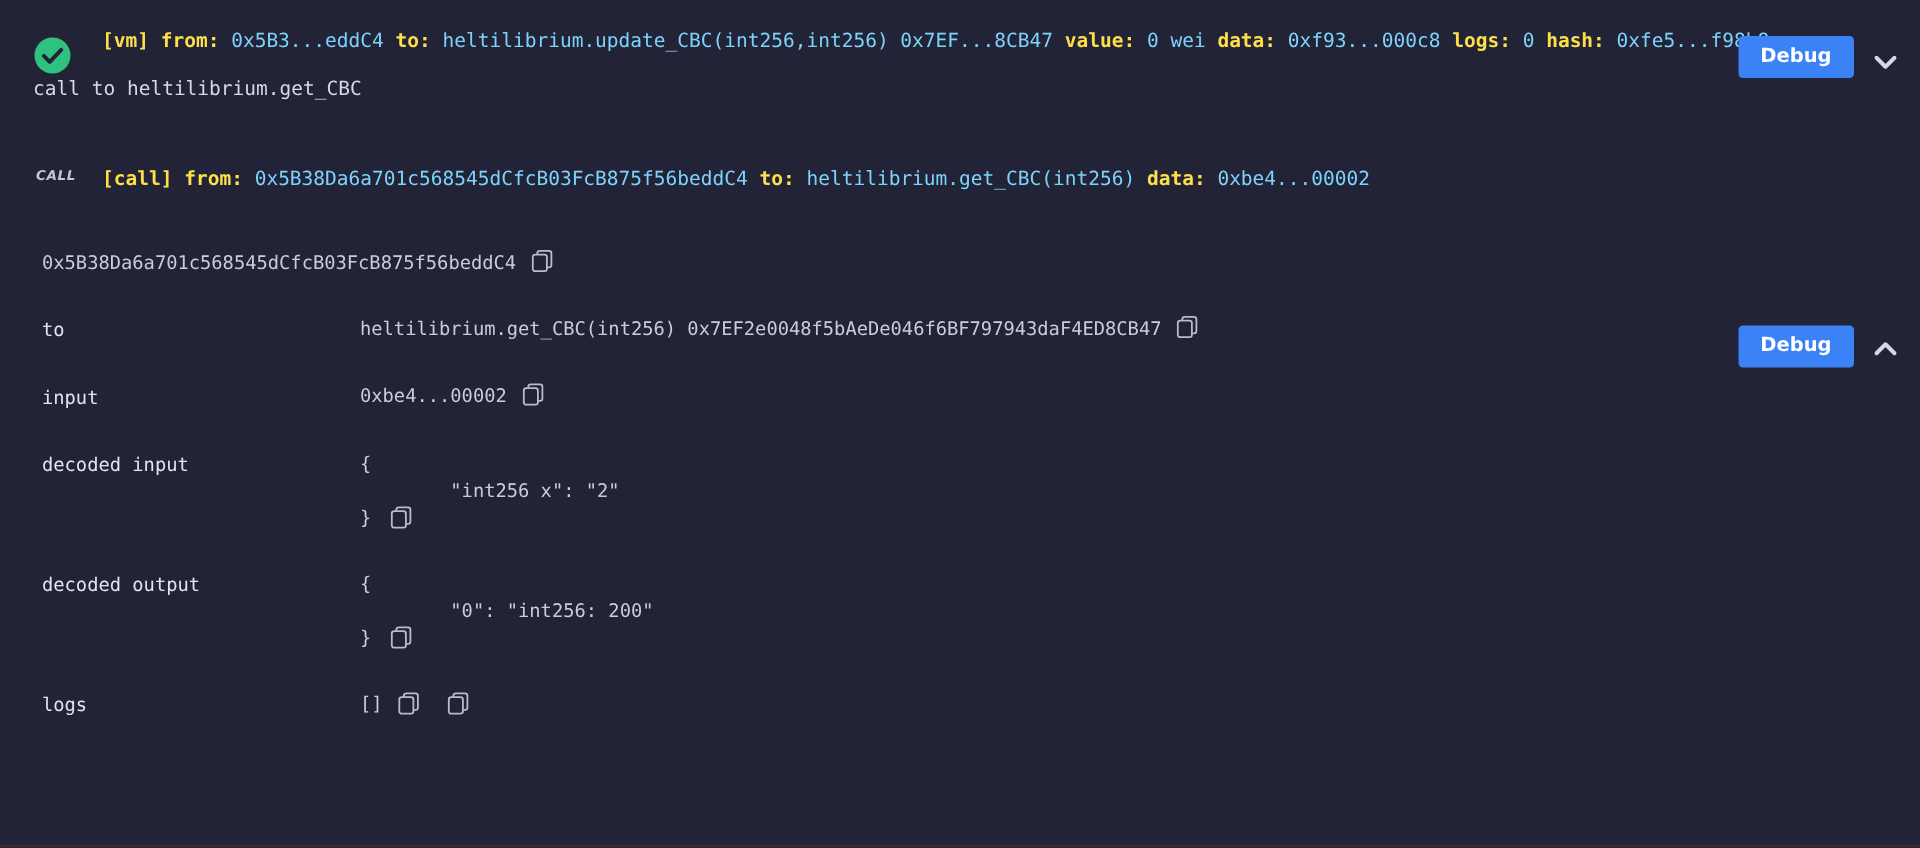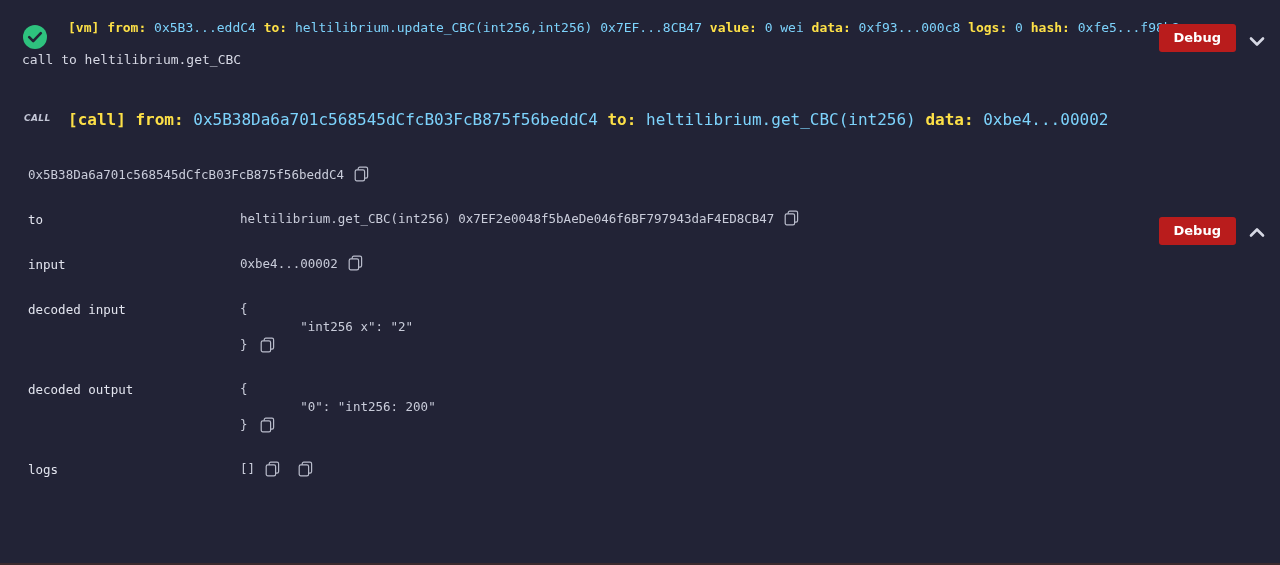--- a/index.html
+++ b/index.html
@@ -58,21 +58,21 @@
   }
   .v {
     color: #7dd3fc;
     font-weight: normal;
     margin-top: 39px;
   }
 
   .debug-btn {
     position: absolute;
     right: 44px;
-    background: #b91c1c;
+    background: #3b82f6;
     color: #ffffff;
     border: none;
     border-radius: 3px;
     font-family: "DejaVu Sans", "Liberation Sans", sans-serif;
     font-weight: bold;
     font-size: 13px;
     padding: 7px 15px;
     cursor: pointer;
     line-height: 14px;
   }
@@ -99,21 +99,21 @@
     font-style: italic;
     font-weight: bold;
     letter-spacing: 0.4px;
     color: #c3c6d6;
   }
   .call-summary {
     margin-left: 68px;
     margin-right: 130px;
     line-height: 20px;
     padding-top: 6px;
-    font-size: 16px;
+    font-size: 13px;
     white-space: nowrap;
   }
 
   
   .details {
     margin-top: 20px;
   }
   .detail-row {
     display: flex;
     align-items: flex-start;

